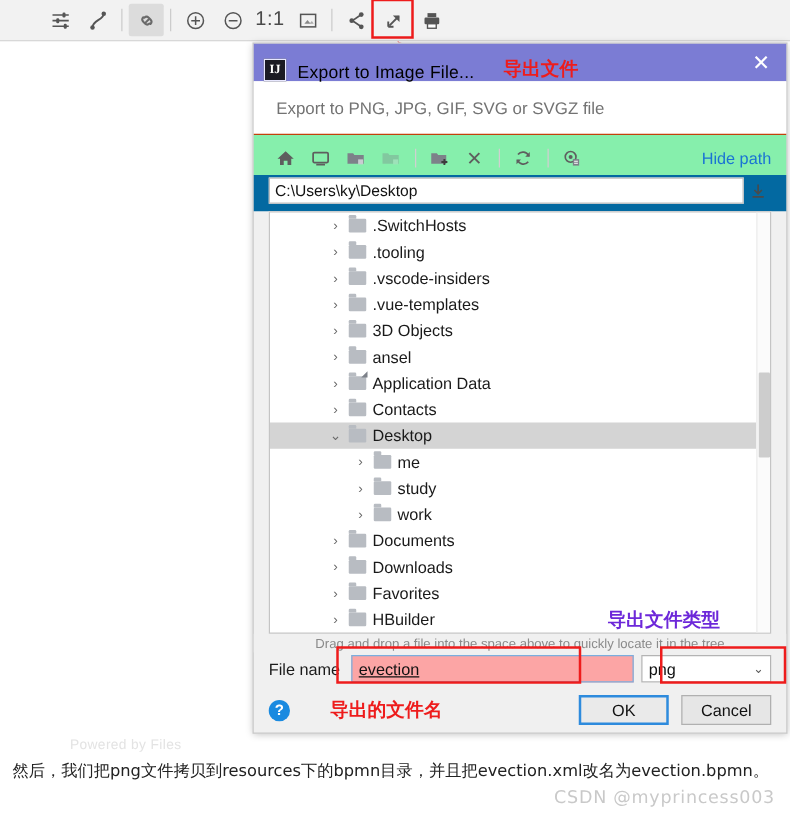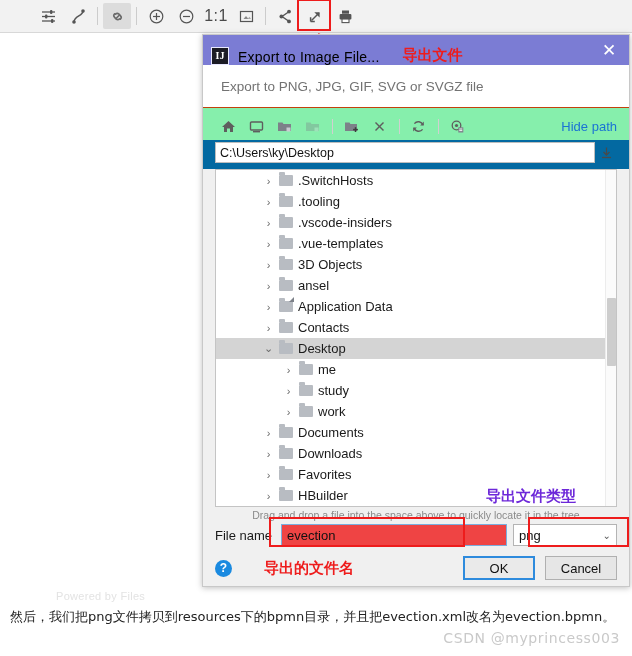--- a/index.html
+++ b/index.html
@@ -113,23 +113,24 @@
 
   #drag-hint{
     text-align:center;font-size:10.5px;color:#8a8a8a;padding:2px 0 1px 0;
     background:#f0f0f0;
   }
 
   
   #fname-row{display:flex;align-items:center;padding:0 12px;height:26px;position:relative;}
   #fname-label{font-size:13px;color:#1a1a1a;width:66px;flex:0 0 auto;}
   #fname-input{
-    flex:1;height:22px;border:1px solid #7aaede;background:#ef4444;
+    flex:1;height:22px;border:1px solid #7aaede;background:#fca5a5;
     font-size:13px;color:#111;padding:0 5px;line-height:22px;box-sizing:border-box;
     font-family:"Liberation Sans",sans-serif;
+    text-decoration:underline;
   }
   #fmt-select{
     width:104px;height:22px;margin-left:6px;border:1px solid #b4b4b4;background:#ffffff;
     display:flex;align-items:center;padding:0 5px;font-size:13px;color:#111;
     box-sizing:border-box;flex:0 0 auto;
   }
   #fmt-select .cv{margin-left:auto;color:#5a5a5a;font-size:10px;}
 
   
   #btn-row{display:flex;align-items:center;padding:0 12px;height:40px;}

